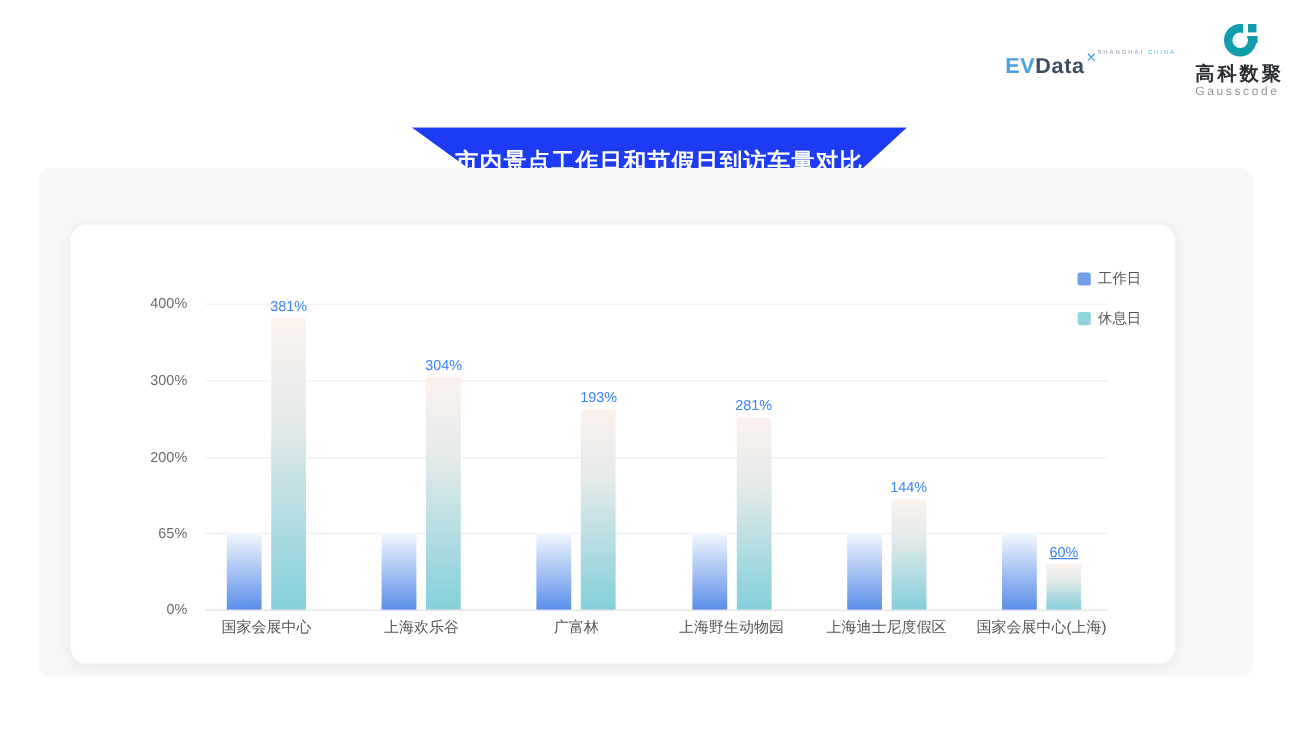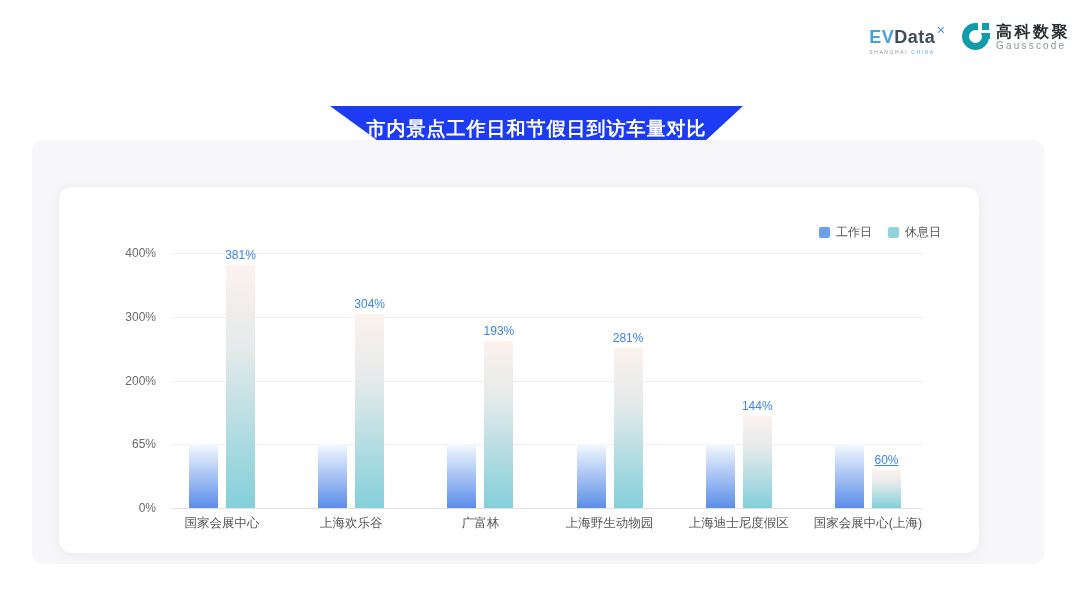--- a/index.html
+++ b/index.html
@@ -2,61 +2,61 @@
 <html><head>
 <meta charset="utf-8">
 <style>
   * { margin:0; padding:0; box-sizing:border-box; }
   html,body { width:1080px; height:608px; background:#ffffff; overflow:hidden;
               font-family:"Liberation Sans","DejaVu Sans",sans-serif; }
   .stage { position:relative; width:1080px; height:608px; background:#fff; }
 
   
   .logos { position:absolute; top:20px; right:10px; display:flex; align-items:center; gap:16px; }
-  .evdata { display:flex; flex-direction:column; align-items:flex-start; }
+  .evdata { display:flex; flex-direction:row; align-items:flex-start; }
   .evdata-main { font-size:18px; font-weight:bold; letter-spacing:.5px; line-height:20px; }
   .ev { color:#49a0dd; }
   .evd { color:#3d4d5f; }
   .evx { color:#49a0dd; font-size:11px; vertical-align:9px; margin-left:1px; }
   .evdata-sub { font-size:5px; letter-spacing:1.6px; margin-top:2px; }
   .evdata-sub .s1 { color:#8b95a0; }
   .evdata-sub .s2 { color:#5ab1e2; }
-  .gausscode { display:flex; align-items:flex-start; gap:7px; }
+  .gausscode { display:flex; align-items:center; gap:7px;flex-direction:column; }
   .gmark { position:relative; width:27px; height:27px; border:7px solid #109cab; border-radius:50%; }
   .gmark::before { content:""; position:absolute; top:-8px; right:-9px; width:13px; height:11px; background:#fff; }
   .gmark::after  { content:""; position:absolute; top:-7px; right:-7px; width:7px; height:7px; background:#109cab; }
   .gmark .gdot { position:absolute; top:3px; right:-8px; width:6px; height:6px; background:#109cab; }
   .gauss-text { display:flex; flex-direction:column; }
   .gauss-cn { font-size:16px; font-weight:bold; color:#2b2f33; letter-spacing:2.5px; line-height:17px; }
   .gauss-en { font-size:10px; color:#8f979c; letter-spacing:2.2px; line-height:12px; }
 
   
-  .banner { position:absolute; left:330px; top:106px; width:413px; height:42px;
+  .banner { position:absolute; left:343px; top:106px; width:413px; height:42px;
             clip-path:polygon(0 0, 100% 0, 89% 100%, 14% 100%);
-            display:flex; align-items:center; justify-content:center; }
+            display:flex; align-items:flex-end; justify-content:center; }
   .banner-text { color:#fff; font-size:19px; font-weight:bold; letter-spacing:1px; padding-top:4px; }
 
   
   .panel { position:absolute; left:32px; top:140px; width:1012px; height:424px;
            background:#f7f7f9; border-radius:10px; }
   .card  { position:absolute; left:58px; top:186px; width:922px; height:368px;
            background:#ffffff; border:1px solid #f1f1f3; border-radius:14px;
            box-shadow:0 2px 14px rgba(0,0,0,.05); }
 
   
   .plot { position:absolute; inset:0; }
   .gridline { position:absolute; left:112px; width:752px; height:1px; background:#efeff1; }
   .axisline { background:#e2e2e5; }
   .ytick { position:absolute; left:40px; width:57px; text-align:right;
            font-size:12px; color:#6b6b6b; }
   .xtick { position:absolute; width:150px; text-align:center; font-size:12.5px; color:#555; }
   .bar   { position:absolute; width:29px; }
   .vlabel{ position:absolute; width:60px; text-align:center; font-size:12px; color:#3b82f6; }
 
-  .legend { position:absolute; top:37px; right:38px; display:flex; gap:16px; align-items:center; }
+  .legend { position:absolute; top:37px; right:28px; display:flex; gap:16px; align-items:center;flex-direction:column; }
   .legend-item { display:flex; align-items:center; gap:6px; cursor:pointer; }
   .legend-swatch { width:11px; height:11px; border-radius:2px; display:inline-block; }
   .legend-label { font-size:12px; color:#555; }
 </style>
 </head>
 <body>
 
 <div class="stage">
 
   <div class="logos">

